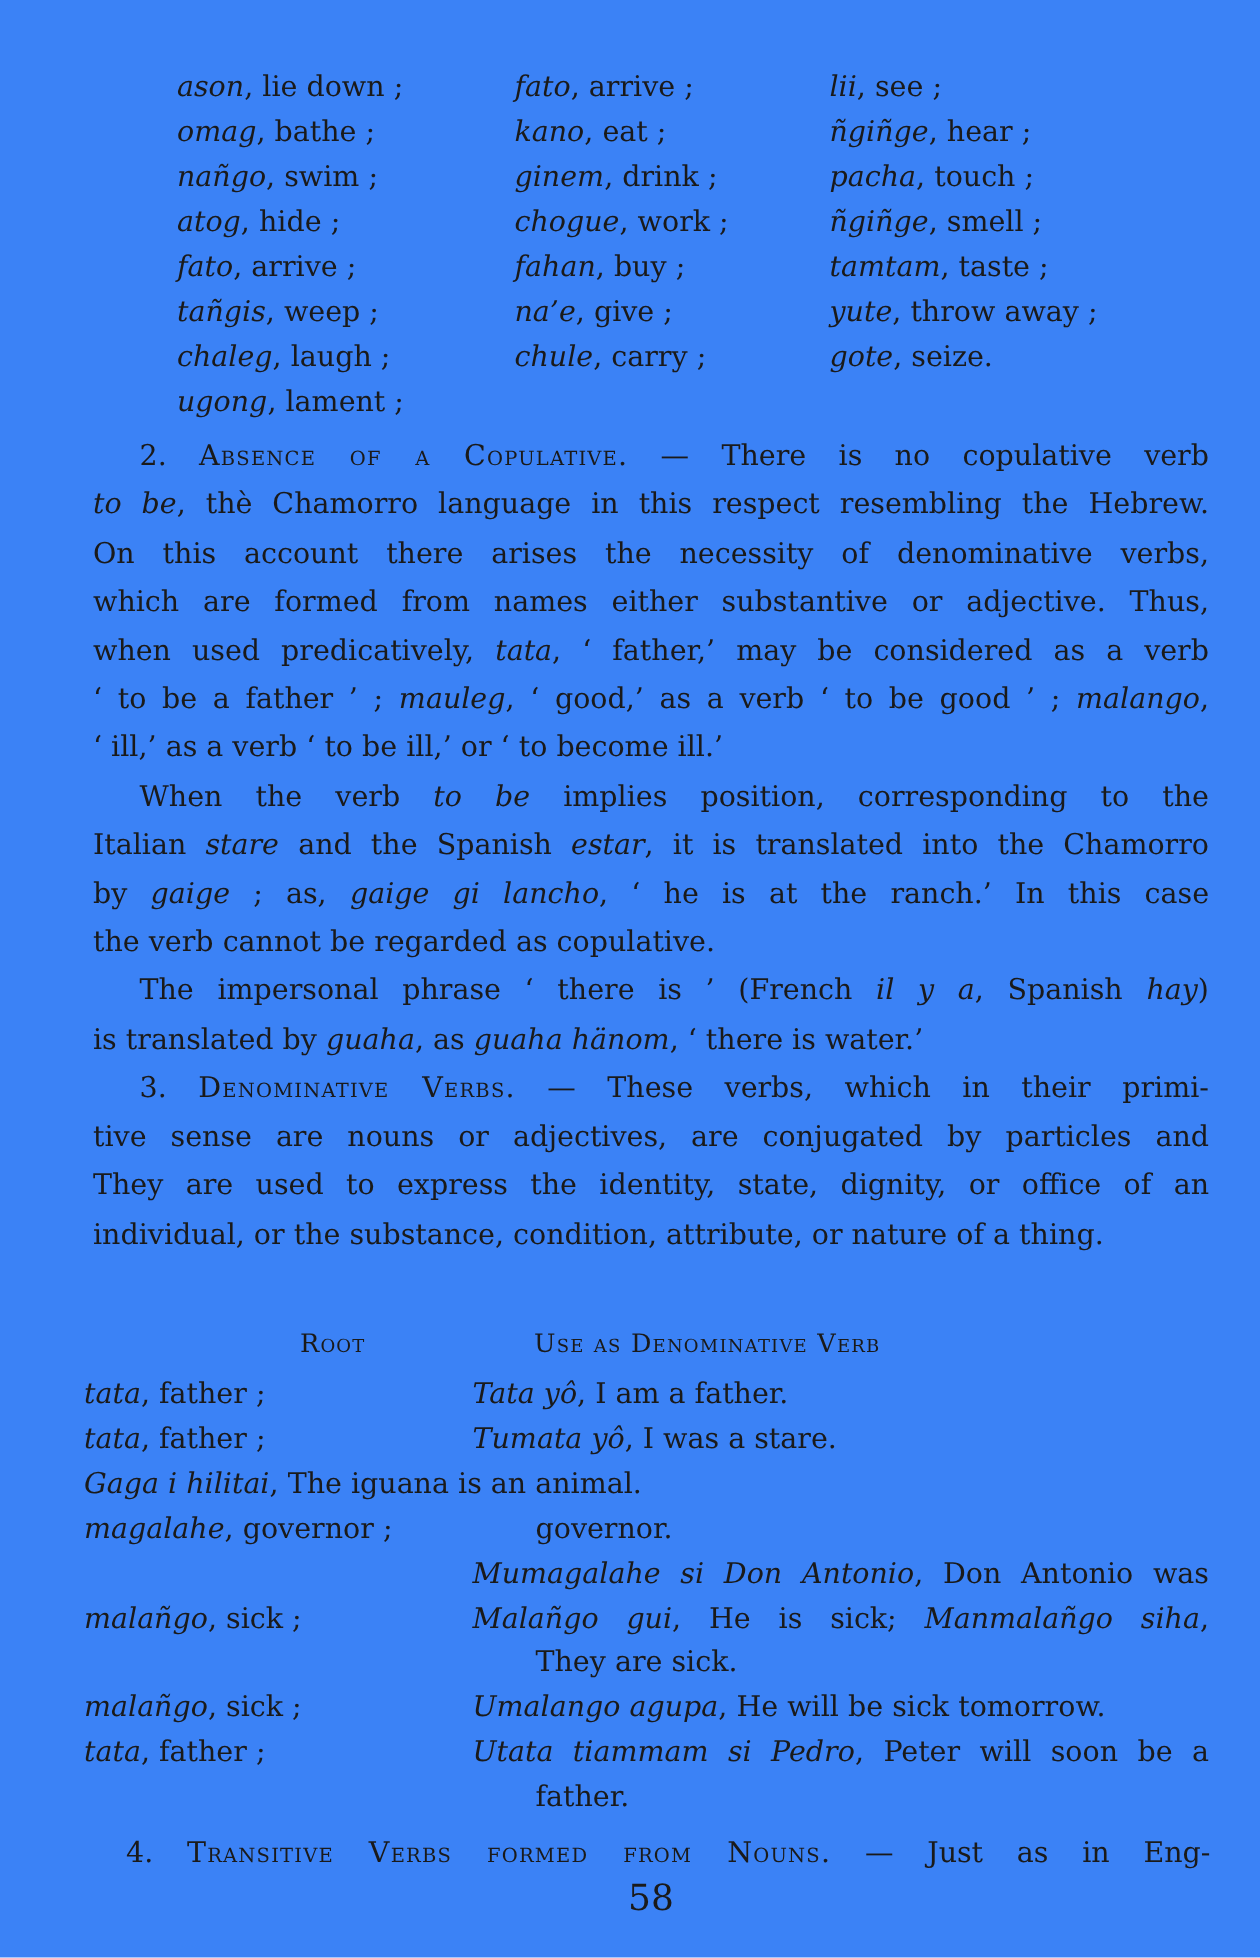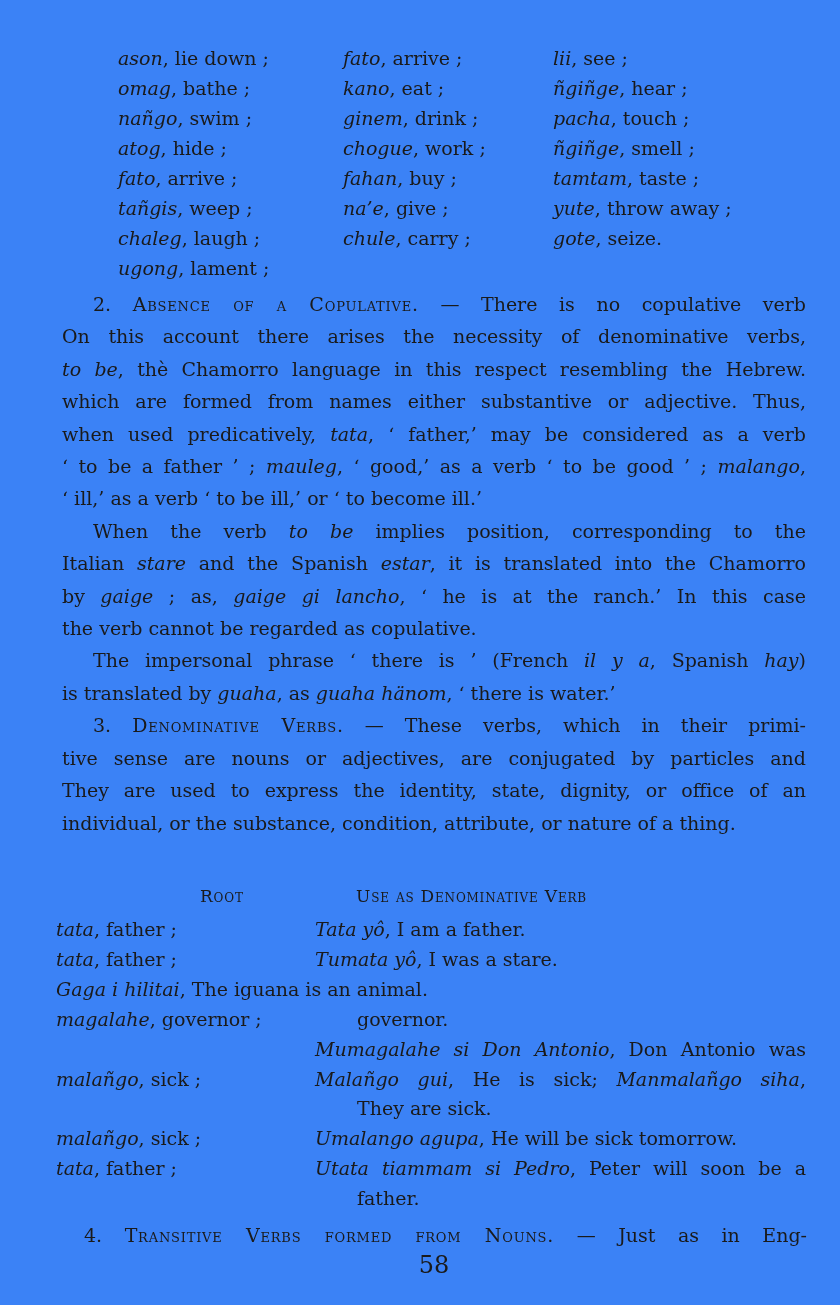--- a/index.html
+++ b/index.html
@@ -108,22 +108,22 @@
         <div class="witem"><span class="it">pacha</span><span>, touch ;</span></div>
         <div class="witem"><span class="it">ñgiñge</span><span>, smell ;</span></div>
         <div class="witem"><span class="it">tamtam</span><span>, taste ;</span></div>
         <div class="witem"><span class="it">yute</span><span>, throw away ;</span></div>
         <div class="witem"><span class="it">gote</span><span>, seize.</span></div>
       </div>
     </div>
   <div class="bodytext" id="bodytext">
       <div class="para">
         <div class="line j first"><span>2. </span><span class=" sc">Absence of a Copulative.</span><span> — There is no copulative verb</span></div>
+        <div class="line j"><span class="it">to be</span><span>, thè Chamorro language in this respect resembling the Hebrew.</span></div>
         <div class="line j"><span>On this account there arises the necessity of denominative verbs,</span></div>
-        <div class="line j"><span class="it">to be</span><span>, thè Chamorro language in this respect resembling the Hebrew.</span></div>
         <div class="line j"><span>which are formed from names either substantive or adjective.  Thus,</span></div>
         <div class="line j"><span>when used predicatively, </span><span class="it">tata</span><span>, ‘ father,’ may be considered as a verb</span></div>
         <div class="line j"><span>‘ to be a father ’ ; </span><span class="it">mauleg</span><span>, ‘ good,’ as a verb ‘ to be good ’ ; </span><span class="it">malango</span><span>,</span></div>
         <div class="line"><span>‘ ill,’ as a verb ‘ to be ill,’ or ‘ to become ill.’</span></div>
       </div>
       <div class="para">
         <div class="line j first"><span>When the verb </span><span class="it">to be</span><span> implies position, corresponding to the</span></div>
         <div class="line j"><span>Italian </span><span class="it">stare</span><span> and the Spanish </span><span class="it">estar</span><span>, it is translated into the Chamorro</span></div>
         <div class="line j"><span>by </span><span class="it">gaige</span><span> ; as, </span><span class="it">gaige gi lancho</span><span>, ‘ he is at the ranch.’  In this case</span></div>
         <div class="line"><span>the verb cannot be regarded as copulative.</span></div>

